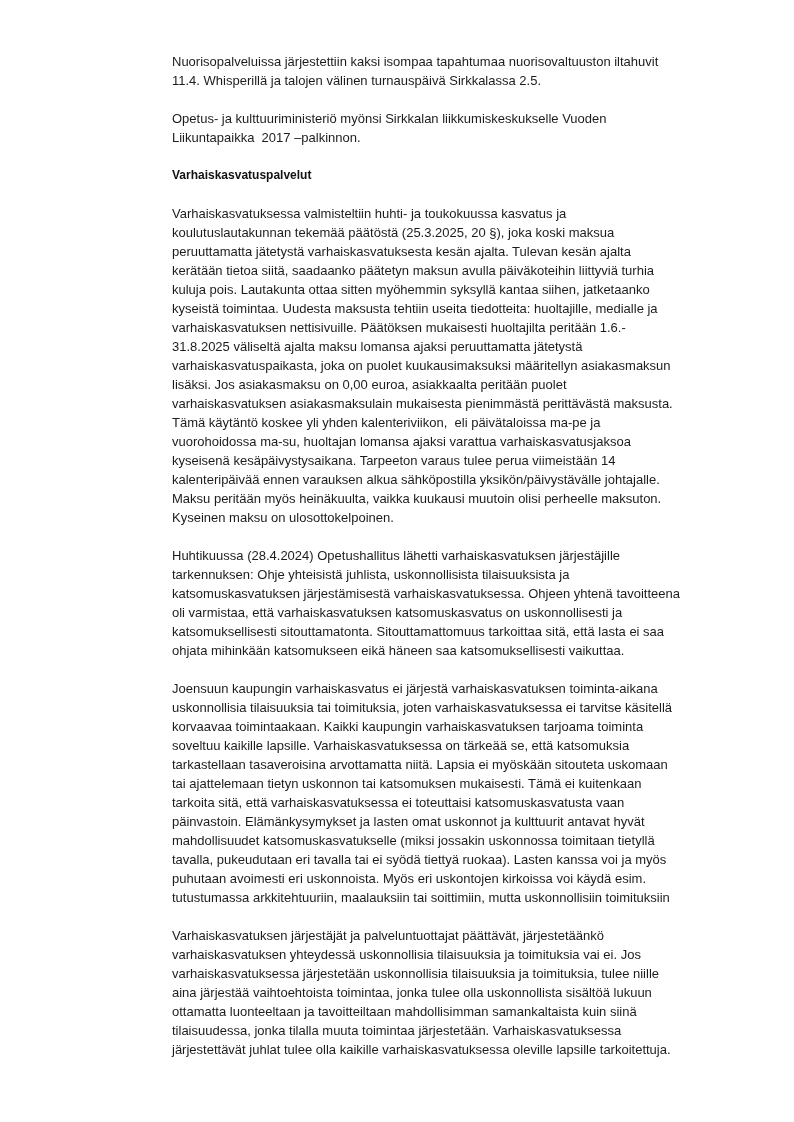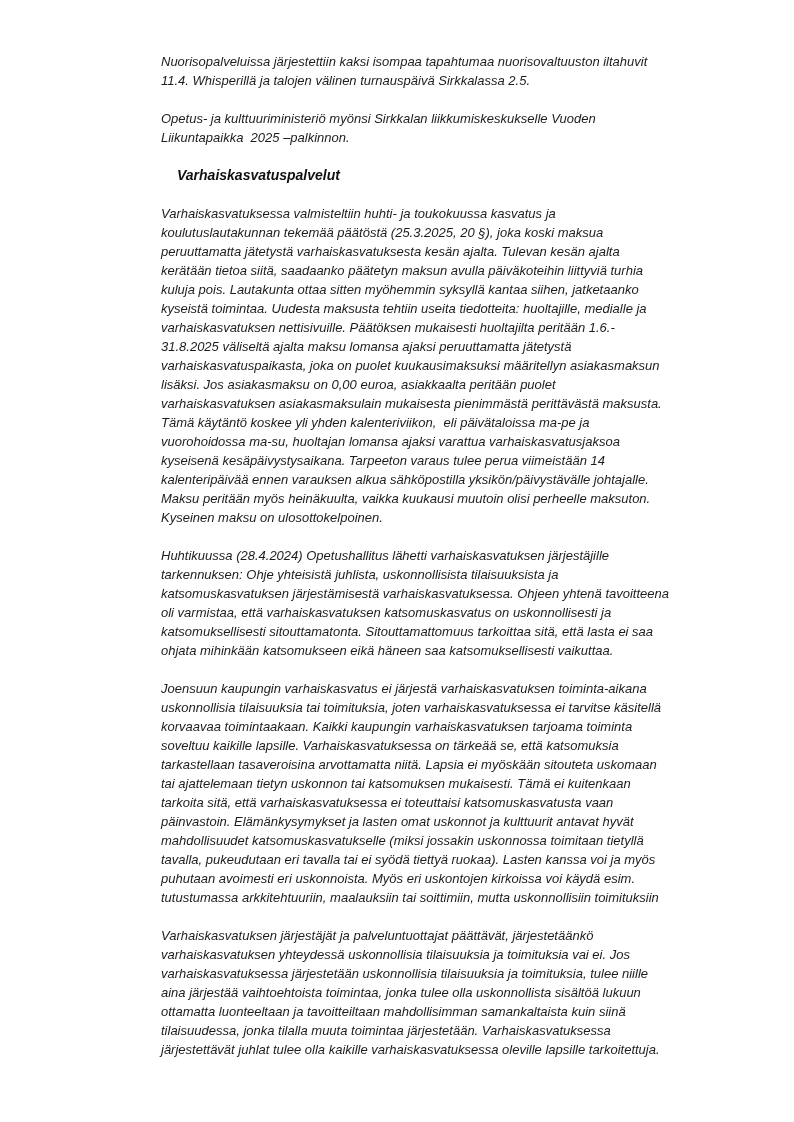--- a/index.html
+++ b/index.html
@@ -11,49 +11,48 @@
     position: relative;
     width: 794px;
     height: 1122px;
     background: #ffffff;
     overflow: hidden;
     font-family: "Liberation Sans", "DejaVu Sans", sans-serif;
     color: #1c1c1c;
   }
   .content {
     position: absolute;
-    left: 161px;
+    left: 172px;
     top: 52px;
     width: 524px;
-    font-style: italic;
   }
   .content p {
     margin: 0 0 19px 0;
     font-size: 13px;
     line-height: 19px;
     white-space: pre-wrap;
     color: #1c1c1c;
   }
   .content h2 {
-    margin: 0 0 19px 16px;
-    font-size: 14px;
+    margin: 0 0 19px 0;
+    font-size: 12px;
     line-height: 19px;
     font-weight: bold;
     color: #111111;
   }
 </style>
 </head>
 <body>
 
 <div class="page">
   <div class="content">
     <p>Nuorisopalveluissa järjestettiin kaksi isompaa tapahtumaa nuorisovaltuuston iltahuvit
 11.4. Whisperillä ja talojen välinen turnauspäivä Sirkkalassa 2.5.</p>
     <p>Opetus- ja kulttuuriministeriö myönsi Sirkkalan liikkumiskeskukselle Vuoden
-Liikuntapaikka  2025 –palkinnon.</p>
+Liikuntapaikka  2017 –palkinnon.</p>
     <h2>Varhaiskasvatuspalvelut</h2>
     <p>Varhaiskasvatuksessa valmisteltiin huhti- ja toukokuussa kasvatus ja
 koulutuslautakunnan tekemää päätöstä (25.3.2025, 20 §), joka koski maksua
 peruuttamatta jätetystä varhaiskasvatuksesta kesän ajalta. Tulevan kesän ajalta
 kerätään tietoa siitä, saadaanko päätetyn maksun avulla päiväkoteihin liittyviä turhia
 kuluja pois. Lautakunta ottaa sitten myöhemmin syksyllä kantaa siihen, jatketaanko
 kyseistä toimintaa. Uudesta maksusta tehtiin useita tiedotteita: huoltajille, medialle ja
 varhaiskasvatuksen nettisivuille. Päätöksen mukaisesti huoltajilta peritään 1.6.-
 31.8.2025 väliseltä ajalta maksu lomansa ajaksi peruuttamatta jätetystä
 varhaiskasvatuspaikasta, joka on puolet kuukausimaksuksi määritellyn asiakasmaksun

